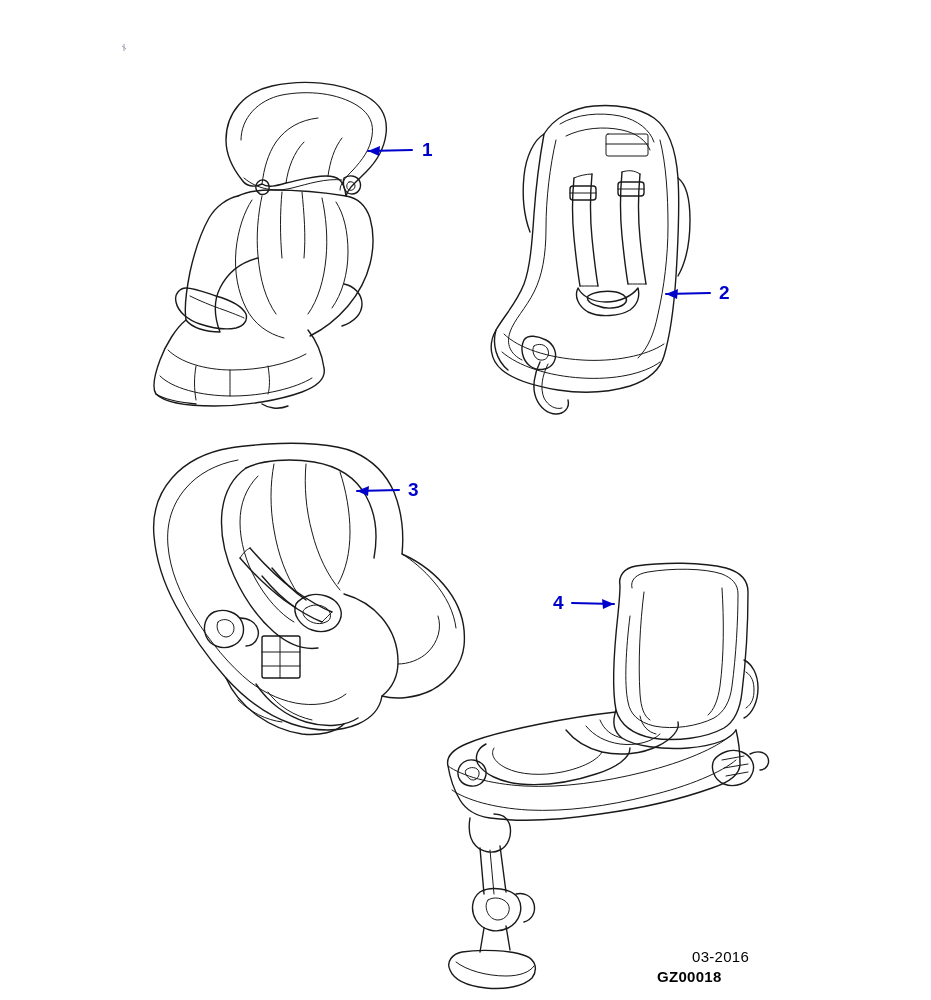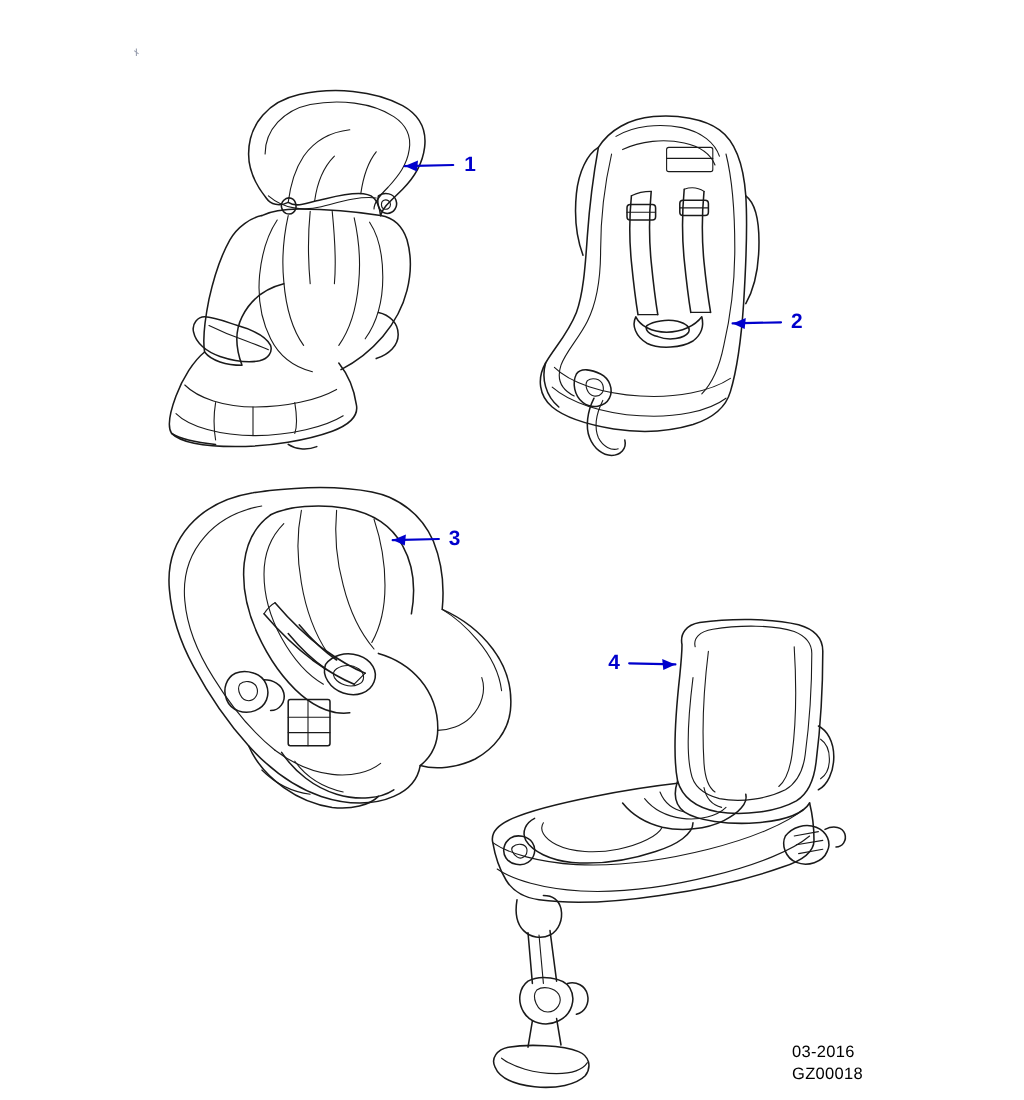--- a/index.html
+++ b/index.html
@@ -32,21 +32,20 @@
     font-family: "Liberation Sans", sans-serif;
     line-height: 1;
     user-select: none;
   }
   .footer-text {
     position: absolute;
     color: #000000;
     font-size: 15px;
     font-family: "Liberation Sans", sans-serif;
     letter-spacing: 0.3px;
-    margin-left: 28px;
   }
   .stroke {
     fill: none;
     stroke: #1a1a1a;
     stroke-width: 1.4;
     stroke-linecap: round;
     stroke-linejoin: round;
   }
   .stroke-thin {
     fill: none;
@@ -348,15 +347,15 @@
     </g>
 
   </svg>
 
   <div class="callout-label" style="left:422px; top:140px;">1</div>
   <div class="callout-label" style="left:719px; top:283px;">2</div>
   <div class="callout-label" style="left:408px; top:480px;">3</div>
   <div class="callout-label" style="left:553px; top:593px;">4</div>
 
   <div class="footer-text" style="left:692px; top:948px;">03-2016</div>
-  <div class="footer-text" style="left:692px; top:968px;">GZ00018</div>
+  <div class="footer-text" style="left:657px; top:968px;font-weight:bold;">GZ00018</div>
 
 </div>
 
 </body></html>

